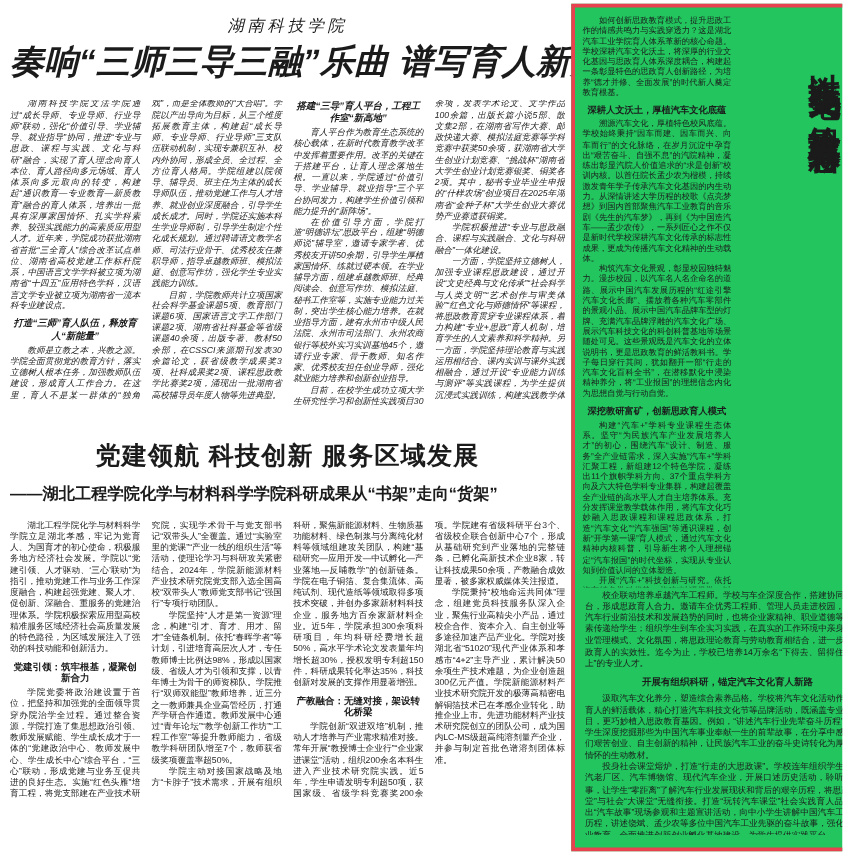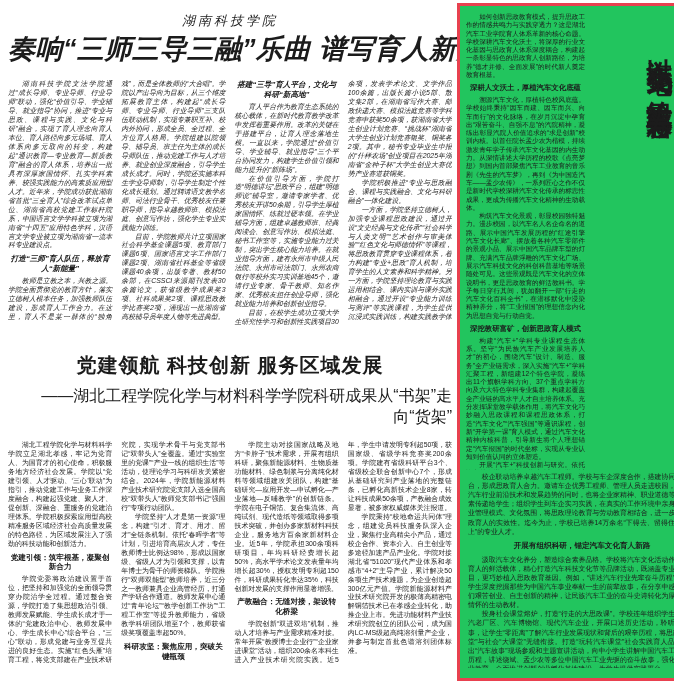--- a/index.html
+++ b/index.html
@@ -5,21 +5,21 @@
   html,body { margin:0; padding:0; background:#ffffff; }
   body { font-family:"Liberation Sans","DejaVu Sans",sans-serif; color:#1b1b1b; }
   .paper { position:relative; width:674px; height:685px; background:#ffffff; overflow:hidden; }
 
   
   .a1 { position:absolute; left:8px; top:12px; width:444px;font-style:italic; }
   .kicker { text-align:center; font-size:13px; letter-spacing:3px; margin:0; font-weight:400; }
   .headline { text-align:center; font-weight:bold; margin:4px 0 0; white-space:nowrap; line-height:1.15; }
   .h-big { font-size:27px; letter-spacing:0.5px; }
   .h-mid { font-size:20px; letter-spacing:1px; }
-  .subtitle { text-align:right; font-size:16px; margin:9px 0 0; font-weight:400; }
+  .subtitle { text-align:left; font-size:13px; margin:9px 0 0; font-weight:700; }
 
   .colbody { margin-top:15px; column-gap:9px; column-count:4; overflow:hidden; text-align:justify; }
   .a1 .colbody { height:248px; }
   .a2 { position:absolute; left:8px; top:350px; width:444px; }
   .a2 .colbody { margin-top:13px; height:238px; }
 
   .para { font-size:6.9px; line-height:1.3; margin:0; text-indent:2em; }
   .subhead { font-size:7.6px; font-weight:bold; text-align:center; margin:4px 0 3px; line-height:1.3; break-inside:avoid; }
 
   
@@ -42,38 +42,37 @@
 <div class="paper">
 
   <div class="a1">
     <p class="kicker">湖南科技学院</p>
     <h1 class="headline h-big">奏响“三师三导三融”乐曲 谱写育人新篇</h1>
     <div class="colbody">
         <p class="para">湖南科技学院文法学院通过“成长导师、专业导师、行业导师”联动，强化“价值引导、学业辅导、就业指导”协同，推进“专业与思政、课程与实践、文化与科研”融合，实现了育人理念向育人本位、育人路径向多元场域、育人体系向多元取向的转变，构建起“通识教育—专业教育—新质教育”融合的育人体系，培养出一批具有深厚家国情怀、扎实学科素养、较强实践能力的高素质应用型人才。近年来，学院成功获批湖南省首批“三全育人”综合改革试点单位、湖南省高校党建工作标杆院系，中国语言文学学科被立项为湖南省“十四五”应用特色学科，汉语言文学专业被立项为湖南省一流本科专业建设点。</p>
         <h4 class="subhead">打造“三师”育人队伍，释放育人“新能量”</h4>
         <p class="para">教师是立教之本，兴教之源。学院全面贯彻党的教育方针，落实立德树人根本任务，加强教师队伍建设，形成育人工作合力。在这里，育人不是某一群体的“独角戏”，而是全体教师的“大合唱”。学院以产出导向为目标，从三个维度拓展教育主体，构建起“成长导师、专业导师、行业导师”三支队伍联动机制，实现专兼职互补、校内外协同，形成全员、全过程、全方位育人格局。学院组建以院领导、辅导员、班主任为主体的成长导师队伍，推动党建工作与人才培养、就业创业深度融合，引导学生成长成才。同时，学院还实施本科生学业导师制，引导学生制定个性化成长规划。通过聘请语文教学名师、司法行业骨干、优秀校友任兼职导师，指导卓越教师班、模拟法庭、创意写作坊，强化学生专业实践能力训练。</p>
         <p class="para">目前，学院教师共计立项国家社会科学基金课题5项、教育部门课题6项、国家语言文字工作部门课题2项、湖南省社科基金等省级课题40余项，出版专著、教材50余部，在CSSCI来源期刊发表30余篇论文，获省级教学成果奖3项、社科成果奖2项、课程思政教学比赛奖2项，涌现出一批湖南省高校辅导员年度人物等先进典型。</p>
-        <h4 class="subhead">搭建“三导”育人平台，文化与科研“新高地”</h4>
+        <h4 class="subhead">搭建“三导”育人平台，工程工作室“新高地”</h4>
         <p class="para">育人平台作为教育生态系统的核心载体，在新时代教育教学改革中发挥着重要作用。改革的关键在于搭建平台，让育人理念落地生根。一直以来，学院通过“价值引导、学业辅导、就业指导”三个平台协同发力，构建学生价值引领和能力提升的“新阵场”。</p>
         <p class="para">在价值引导方面，学院打造“明德讲坛”思政平台，组建“明德师说”辅导室，邀请专家学者、优秀校友开讲50余期，引导学生厚植家国情怀、练就过硬本领。在学业辅导方面，组建卓越教师班、经典阅读会、创意写作坊、模拟法庭、秘书工作室等，实施专业能力过关制，突出学生核心能力培养。在就业指导方面，建有永州市中级人民法院、永州市司法部门、永州农商银行等校外实习实训基地45个，邀请行业专家、骨干教师、知名作家、优秀校友担任创业导师，强化就业能力培养和创新创业指导。</p>
         <p class="para">目前，在校学生成功立项大学生研究性学习和创新性实践项目30余项，发表学术论文、文学作品100余篇，出版长篇小说5部、散文集2部，在湖南省写作大赛、邮政快递大赛、模拟法庭竞赛等学科竞赛中获奖50余项，获湖南省大学生创业计划竞赛、“挑战杯”湖南省大学生创业计划竞赛银奖、铜奖各2项。其中，秘书专业毕业生申报的“什样农场”创业项目在2025年湖南省“金种子杯”大学生创业大赛优势产业赛道获铜奖。</p>
         <p class="para">学院积极推进“专业与思政融合、课程与实践融合、文化与科研融合”一体化建设。</p>
         <p class="para">一方面，学院坚持立德树人，加强专业课程思政建设，通过开设“文史经典与文化传承”“社会科学与人类文明”“艺术创作与审美体验”“红色文化与师德情怀”等课程，将思政教育贯穿专业课程体系，着力构建“专业+思政”育人机制，培育学生的人文素养和科学精神。另一方面，学院坚持理论教育与实践运用相结合、课内实训与课外实践相融合，通过开设“专业能力训练与测评”等实践课程，为学生提供沉浸式实践训练，构建实践教学体系。同时，学院还依托潇湘文化研究、濂溪学研究、南岭走廊与潇湘文化研究等社科研究基地，开设“舜文化”“柳文化”专题等地方文化课程，打造“濂溪文化传承创新中心”，将地方文化融入育人全过程，以数字赋能提升人才培养质量。</p>
       </div>
   </div>
 
   <div class="a2">
     <h1 class="headline h-mid">党建领航 科技创新 服务区域发展</h1>
     <p class="subtitle">——湖北工程学院化学与材料科学学院科研成果从“书架”走向“货架”</p>
     <div class="colbody">
         <p class="para">湖北工程学院化学与材料科学学院立足湖北孝感，牢记为党育人、为国育才的初心使命，积极服务地方经济社会发展。学院以“党建引领、人才驱动、‘三心’联动”为指引，推动党建工作与业务工作深度融合，构建起强党建、聚人才、促创新、深融合、重服务的党建治理体系。学院积极探索应用型高校精准服务区域经济社会高质量发展的特色路径，为区域发展注入了强劲的科技动能和创新活力。</p>
         <h4 class="subhead">党建引领：筑牢根基，凝聚创新合力</h4>
         <p class="para">学院党委将政治建设置于首位，把坚持和加强党的全面领导贯穿办院治学全过程。通过整合资源，学院打造了集思想政治引领、教师发展赋能、学生成长成才于一体的“党建政治中心、教师发展中心、学生成长中心”综合平台，“三心”联动，形成党建与业务互促共进的良好生态。实施“红色头雁”培育工程，将党支部建在产业技术研究院，实现学术骨干与党支部书记“双带头人”全覆盖。通过“实验室里的党课”“产业一线的组织生活”等活动，使理论学习与科研攻关紧密结合。2024年，学院新能源材料产业技术研究院党支部入选全国高校“双带头人”教师党支部书记“强国行”专项行动团队。</p>
         <p class="para">学院坚持“人才是第一资源”理念，构建“引才、育才、用才、留才”全链条机制。依托“春晖学者”等计划，引进培育高层次人才，专任教师博士比例达98%，形成以国家级、省级人才为引领和支撑，以青年博士为骨干的师资梯队。学院推行“双师双能型”教师培养，近三分之一教师兼具企业高管经历，打通产学研合作通道。教师发展中心通过“青年论坛”“教学创新工作坊”“工程工作室”等提升教师能力，省级教学科研团队增至7个，教师获省级奖项覆盖率超50%。</p>
-        <h4 class="subhead">科研攻坚：聚焦应用，突破关键瓶颈</h4>
         <p class="para">学院主动对接国家战略及地方“卡脖子”技术需求，开展有组织科研，聚焦新能源材料、生物质基功能材料、绿色制浆与分离纯化材料等领域组建攻关团队，构建“基础研究—应用开发—中试孵化—产业落地—反哺教学”的创新链条。学院在电子铜箔、复合集流体、高纯试剂、现代造纸等领域取得多项技术突破，并创办多家新材料科技企业，服务地方百余家新材料企业。近5年，学院承担300余项科研项目，年均科研经费增长超50%，高水平学术论文发表量年均增长超30%，授权发明专利超150件，科研成果转化率达35%，科技创新对发展的支撑作用显著增强。</p>
         <h4 class="subhead">产教融合：无缝对接，架设转化桥梁</h4>
         <p class="para">学院创新“双进双培”机制，推动人才培养与产业需求精准对接。常年开展“教授博士企业行”“企业家进课堂”活动，组织200余名本科生进入产业技术研究院实践。近5年，学生申请发明专利超50项，获国家级、省级学科竞赛奖200余项。学院建有省级科研平台3个、省级校企联合创新中心7个，形成从基础研究到产业落地的完整链条，已孵化高新技术企业8家，转让科技成果50余项，产教融合成效显著，被多家权威媒体关注报道。</p>
         <p class="para">学院秉持“校地命运共同体”理念，组建党员科技服务队深入企业，聚焦行业高精尖小产品，通过校企合作、资本介入、自主创业等多途径加速产品产业化。学院对接湖北省“51020”现代产业体系和孝感市“4+2”主导产业，累计解决50余项生产技术难题，为企业创造超300亿元产值。学院新能源材料产业技术研究院开发的极薄高精密电解铜箔技术已在孝感企业转化，助推企业上市。先进功能材料产业技术研究院创立的团队公司，成为国内LC-MS级超高纯溶剂量产企业，并参与制定首批色谱溶剂团体标准。</p>
       </div>
   </div>
 
   <div class="redbox">
     <div class="rb-top">
       <div class="rb-col">

